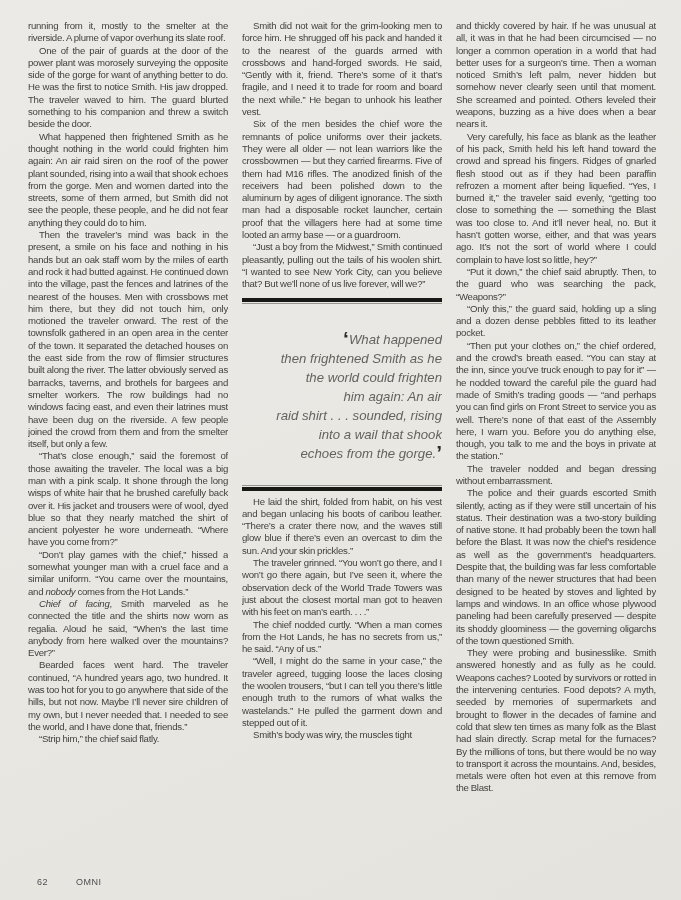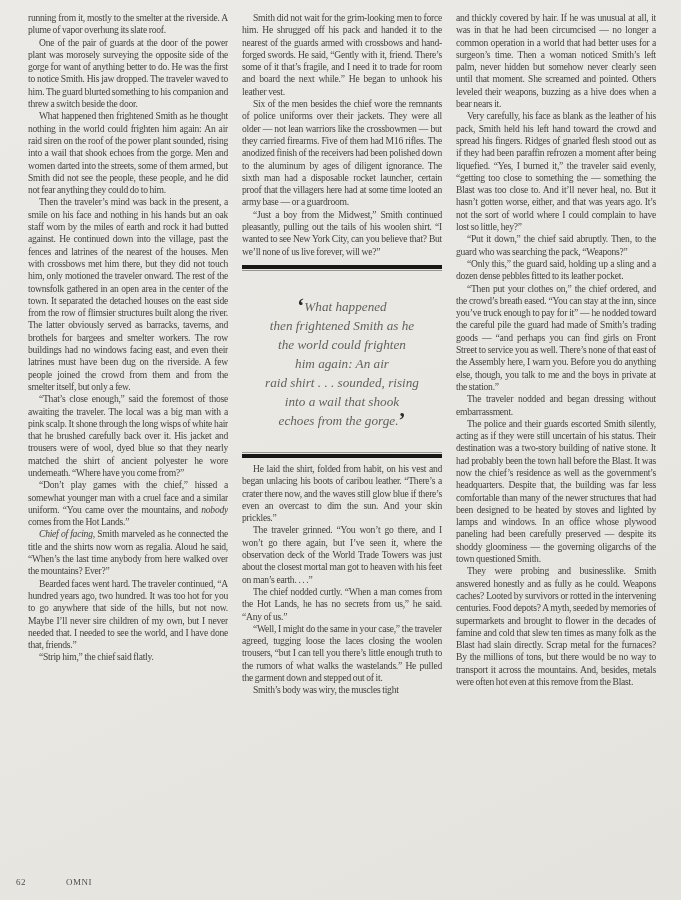--- a/index.html
+++ b/index.html
@@ -9,23 +9,22 @@
     height: 900px;
     overflow: hidden;
     background: #e8e7e2;
     font-family: "Liberation Sans", "DejaVu Sans", sans-serif;
   }
   .page {
     position: relative;
     width: 681px;
     height: 900px;
     box-sizing: border-box;
-    padding: 12px 25px 0 28px;
+    padding: 20px 25px 0 28px;
     background: linear-gradient(155deg, #eceae6 0%, #e8e7e2 55%, #e4e3de 100%);
-    font-family: Liberation Serif, serif;
   }
   .cols {
     display: flex;
     gap: 14px;
   }
   .col {
     flex: 0 0 200px;
     width: 200px;
     color: #42423e;
     font-size: 9.6px;
@@ -51,42 +50,42 @@
       #97958f 5px, #97958f 6px);
   }
   .rule.bottom {
     background: linear-gradient(to bottom,
       #97958f 0, #97958f 1px,
       #e8e7e2 1px, #e8e7e2 2px,
       #181816 2px, #181816 6px);
   }
   .pq-body {
     padding: 26px 0 22px;
-    text-align: center;
+    text-align: right;
     font-style: italic;
     color: #63635e;
     font-size: 13.2px;
     line-height: 19px;
     letter-spacing: 0;
     word-spacing: 0;
   }
   .qmark {
     font-weight: bold;
     font-style: normal;
     font-size: 21px;
     line-height: 0;
     color: #2b2b29;
     vertical-align: -2px;
   }
   .footer {
     position: absolute;
-    left: 16px;
+    left: 37px;
     bottom: 13px;
     display: flex;
-    gap: 40px;
+    gap: 28px;
     font-size: 9px;
     color: #4e4e52;
     letter-spacing: 0.5px;
   }
 </style>
 </head>
 <body>
 
 <div class="page">
   <div class="cols">

